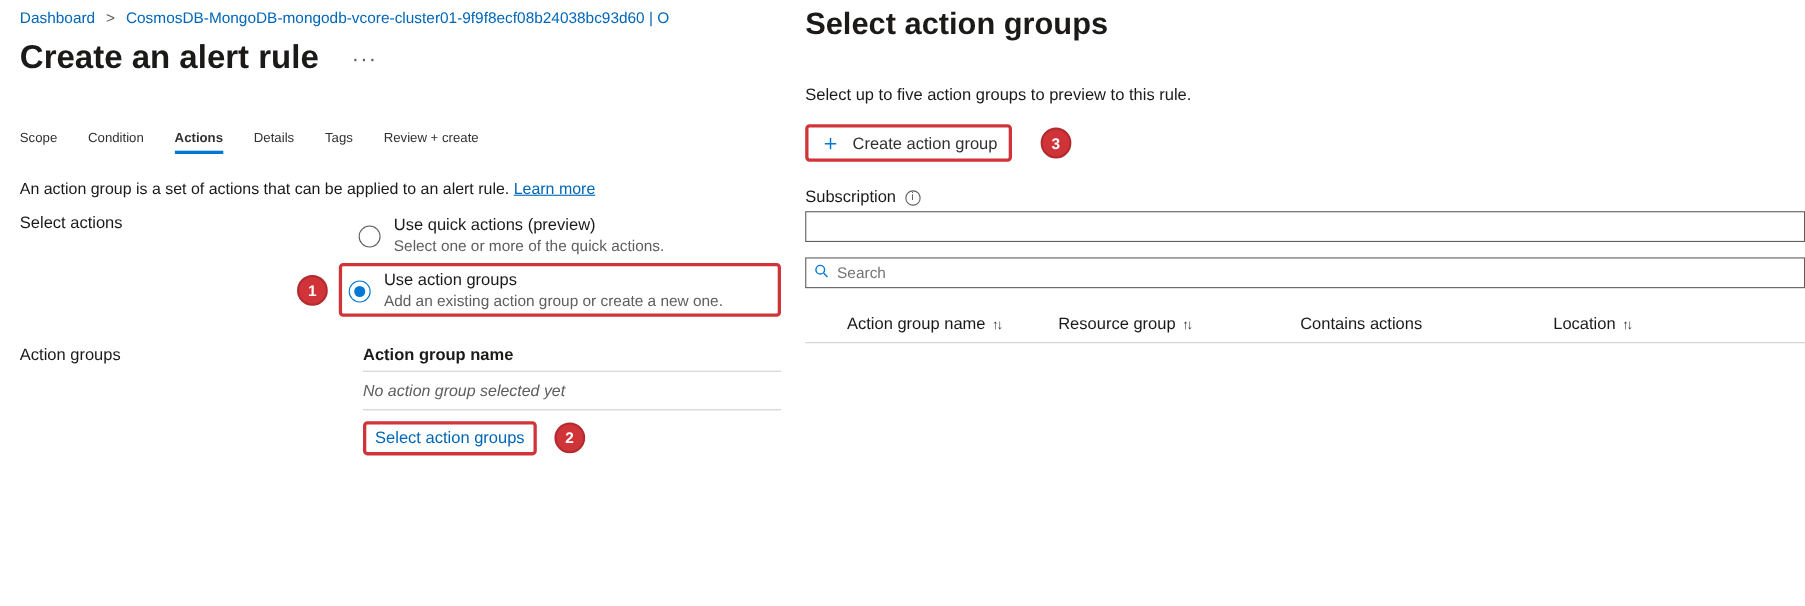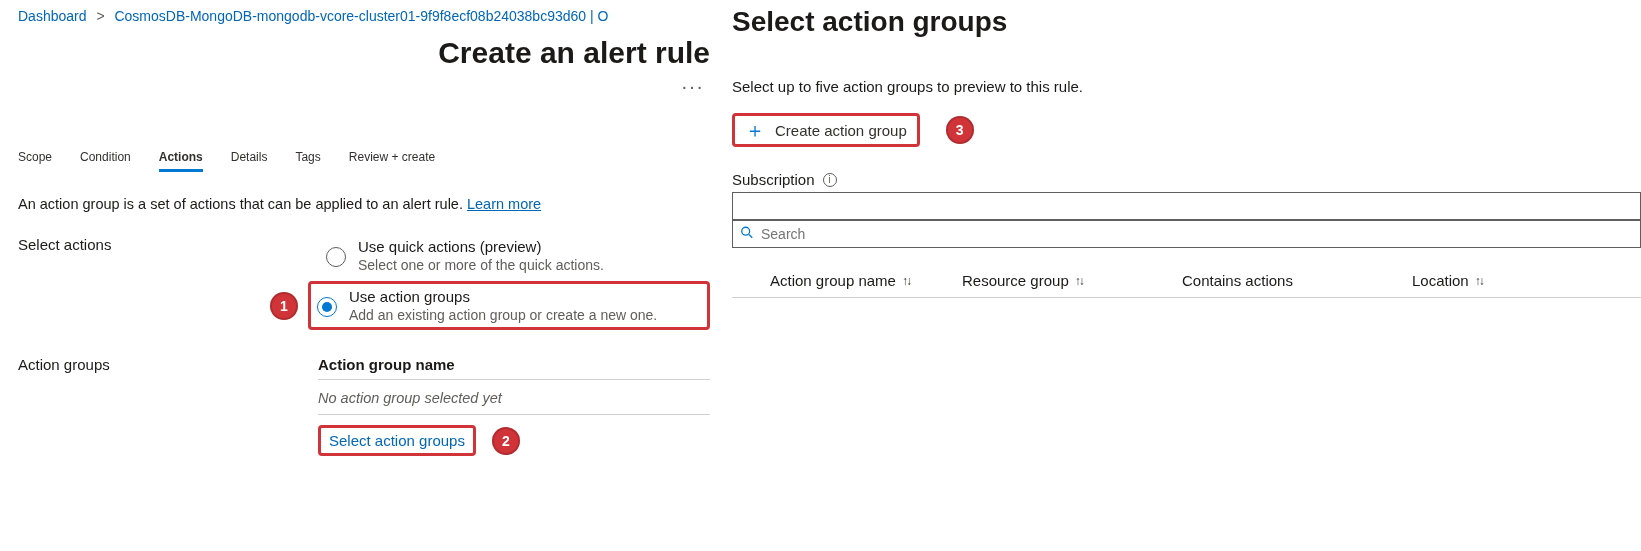--- a/index.html
+++ b/index.html
@@ -29,53 +29,53 @@
   .layout { display: flex; width: 100%; height: 100%; }
   .left-pane { width: 710px; padding: 6px 0 0 18px; position: relative; }
   .right-pane { flex: 1; padding: 6px 0 0 22px; }
 
   
   .breadcrumb { font-size: 14px; color: var(--link); line-height: 20px; white-space: nowrap; overflow: hidden; }
   .breadcrumb .crumb { color: var(--link); text-decoration: none; cursor: pointer; }
   .breadcrumb .sep { color: #605e5c; margin: 0 6px; }
 
   
-  .page-title-row { display: flex; align-items: flex-end; margin-top: 10px; flex-direction: column; }
+  .page-title-row { display: flex; align-items: flex-end; margin-top: 10px; }
   .page-title { font-size: 30px; font-weight: 600; margin: 0; }
   .ellipsis-btn { margin-left: 24px; color: #605e5c; font-size: 20px; line-height: 1; letter-spacing: 1px; cursor: pointer; padding: 6px; }
 
   
   .tabs { display: flex; gap: 28px; margin-top: 48px; border-bottom: 0; }
   .tab { font-size: 12px; color: #323130; padding-bottom: 6px; cursor: pointer; position: relative; }
   .tab.active { font-weight: 600; }
   .tab.active::after {
     content: ""; position: absolute; left: 0; right: 0; bottom: -2px; height: 3px; background: var(--accent);
   }
 
   
   .desc { margin-top: 26px; font-size: 14.5px; }
   .desc a { color: var(--link); text-decoration: underline; cursor: pointer; }
 
   
-  .section-row { display: flex; margin-top: 20px; }
+  .section-row { display: flex; margin-top: 10px; }
   .section-label { width: 300px; font-size: 15px; padding-top: 4px; }
   .options { flex: 1; }
   .radio-item { display: flex; align-items: center; padding: 6px 8px; border-radius: 2px; }
   .radio-item.highlight { border: 3px solid var(--badge); border-radius: 4px; margin: 2px 0; padding: 4px 6px; }
   .radio-circle {
     width: 20px; height: 20px; border: 1.5px solid #605e5c; border-radius: 50%; margin-right: 12px; margin-top: 2px; display: inline-flex; align-items: center; justify-content: center; flex: 0 0 20px;
     background: #fff; cursor: pointer;
   }
   .radio-circle.checked { border-color: var(--accent); }
   .radio-circle.checked::after { content: ""; width: 10px; height: 10px; border-radius: 50%; background: var(--accent); }
   .radio-text .rt-label { font-size: 15px; color: #1b1a19; }
   .radio-text .rt-sub { font-size: 14px; color: var(--muted); margin-top: 2px; }
 
   
-  .ag-section { display: flex; margin-top: 24px; }
+  .ag-section { display: flex; margin-top: 24px; gap: 12px; }
   .ag-label { width: 300px; font-size: 15px; }
   .ag-list { flex: 1; }
   .ag-header { font-weight: 600; font-size: 15px; padding-bottom: 6px; }
   .ag-divider { border-top: 1px solid var(--light-border); }
   .ag-empty { font-style: italic; color: var(--muted); padding: 10px 0 8px 0; font-size: 14.5px; }
   .ag-select-row { padding-top: 10px; }
   .ag-select-btn {
     display: inline-block; color: var(--link); font-size: 15px; padding: 4px 8px; cursor: pointer;
   }
   .ag-select-wrap { display: inline-flex; align-items: center; border: 3px solid var(--badge); border-radius: 4px; padding: 0 0; }
@@ -95,21 +95,21 @@
   }
   .create-btn .plus { color: var(--accent); font-size: 20px; line-height: 1; font-weight: 400; }
 
   .field-label-row { display: flex; align-items: center; gap: 8px; font-size: 15px; margin-bottom: 4px; }
   .info-circle {
     width: 14px; height: 14px; border: 1px solid #605e5c; border-radius: 50%; display: inline-flex; align-items: center; justify-content: center; font-size: 10px; color: #605e5c; cursor: pointer;
   }
   .dropdown {
     width: 100%; height: 28px; border: 1px solid #605e5c; background: #fff; padding: 2px 8px; font-size: 14px;
   }
-  .search-wrap { position: relative; }
+  .search-wrap { position: relative; margin-top: 14px; }
   .search-icon { position: absolute; left: 8px; top: 50%; transform: translateY(-50%); color: var(--accent); font-size: 14px; pointer-events: none; }
   .search-input {
     width: 100%; height: 28px; border: 1px solid #605e5c; padding: 2px 8px 2px 28px; font-size: 14px; outline: none;
   }
 
   .table-head { display: flex; align-items: center; margin-top: 16px; padding: 8px 0; border-bottom: 1px solid var(--light-border); font-size: 15px; }
   .col { display: flex; align-items: center; gap: 6px; cursor: pointer; }
   .col.ag { flex: 0 0 230px; padding-left: 38px; }
   .col.rg { flex: 0 0 220px; }
   .col.ca { flex: 0 0 230px; }

